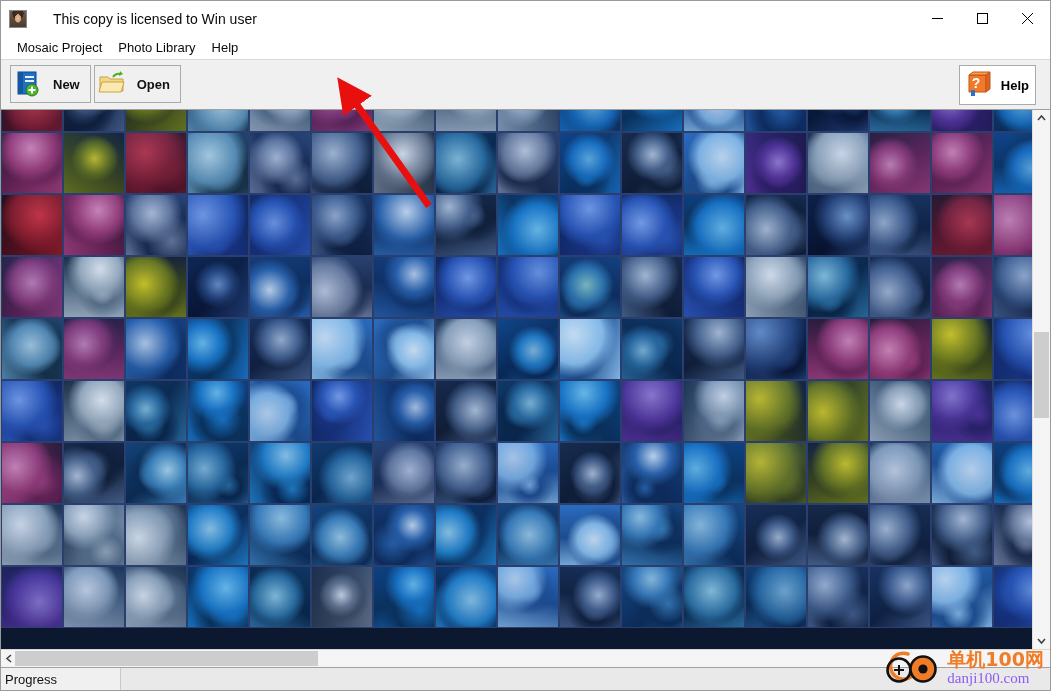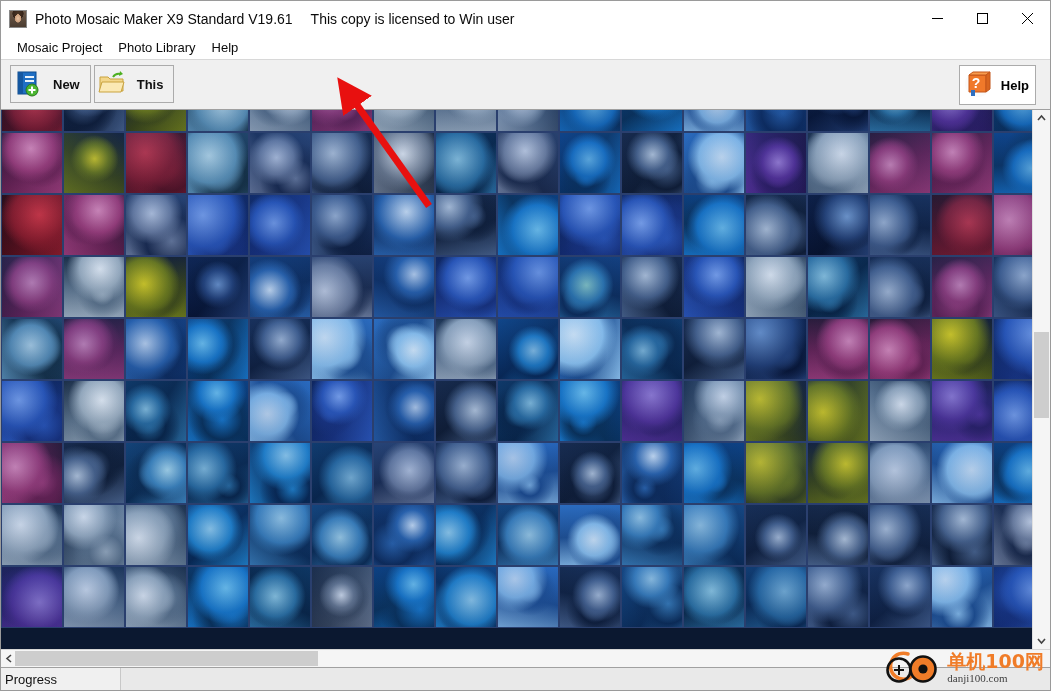--- a/index.html
+++ b/index.html
@@ -152,35 +152,34 @@
     position:absolute;right:6px;bottom:2px;
     display:flex;align-items:center;pointer-events:none;z-index:40;
   }
   .wm-marks{position:relative;width:62px;height:40px;flex:none;}
   .wm-text{display:flex;flex-direction:column;line-height:1;margin-left:3px;}
   .wm-cn{
     font-family:"DejaVu Sans",sans-serif;font-size:19px;font-weight:bold;
     color:#f07c28;letter-spacing:0px;
   }
   .wm-en{
-    font-family:"Liberation Serif",serif;font-size:11px;color:#404040;margin-top:2px;
+    font-family:"Liberation Serif",serif;font-size:15px;color:#8b5cf6;margin-top:2px;
   }
 
   
   .annot-arrow{position:absolute;left:0;top:0;width:1051px;height:691px;
     pointer-events:none;z-index:60;}
 </style>
 </head>
 <body>
 
 <div id="app">
 
   <div class="titlebar">
     <div class="app-icon"></div>
-    <span class="title-text">Photo Mosaic Maker X9 Standard V19.61</span>
     <span class="title-license">This copy is licensed to Win user</span>
     <div class="win-buttons">
       <div class="win-btn">
         <svg width="11" height="11" viewBox="0 0 11 11">
             <line x1="0" y1="5.5" x2="11" y2="5.5" stroke="#000" stroke-width="1"></line>
           </svg>
       </div>
       <div class="win-btn">
         <svg width="11" height="11" viewBox="0 0 11 11">
             <rect x="0.5" y="0.5" width="10" height="10" fill="none" stroke="#000" stroke-width="1"></rect>
@@ -221,21 +220,21 @@
 
       <div class="tbtn">
         <span class="ico">
           <svg width="30" height="30" viewBox="0 0 30 30">
             <path d="M3 8 h8 l2 2 h13 v12 H3 Z" fill="#f3d68a" stroke="#c9a33f" stroke-width="1"></path>
             <path d="M5 13 h22 l-3 10 H2 Z" fill="#fbe9b4" stroke="#c9a33f" stroke-width="1"></path>
             <path d="M16 8 a7 7 0 0 1 7 -3" fill="none" stroke="#4caf1f" stroke-width="2"></path>
             <path d="M23 2 l3 3 l-4 2 Z" fill="#4caf1f"></path>
           </svg>
         </span>
-        <span class="lbl">This</span>
+        <span class="lbl">Open</span>
       </div>
 
 
 
       <div class="toolbar-spacer"></div>
 
       <div class="help-btn">
         <span class="ico">
           <svg width="30" height="30" viewBox="0 0 30 30">
             <circle cx="15" cy="15" r="13" fill="#fbfbfb"></circle>

